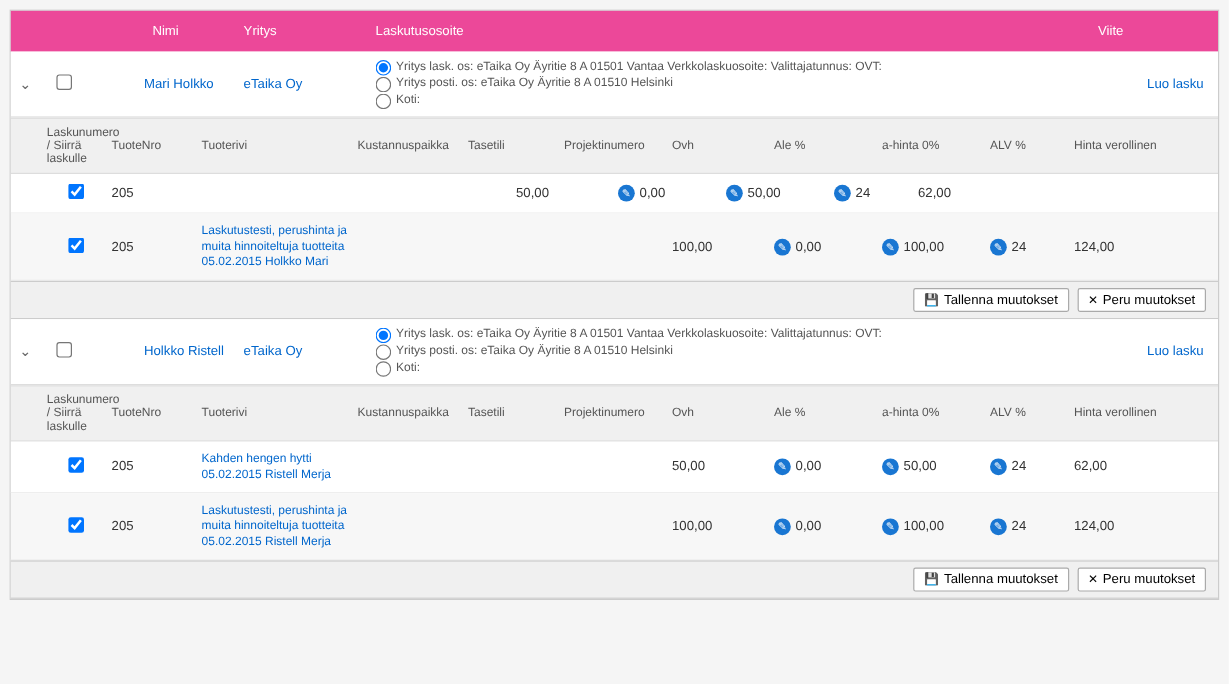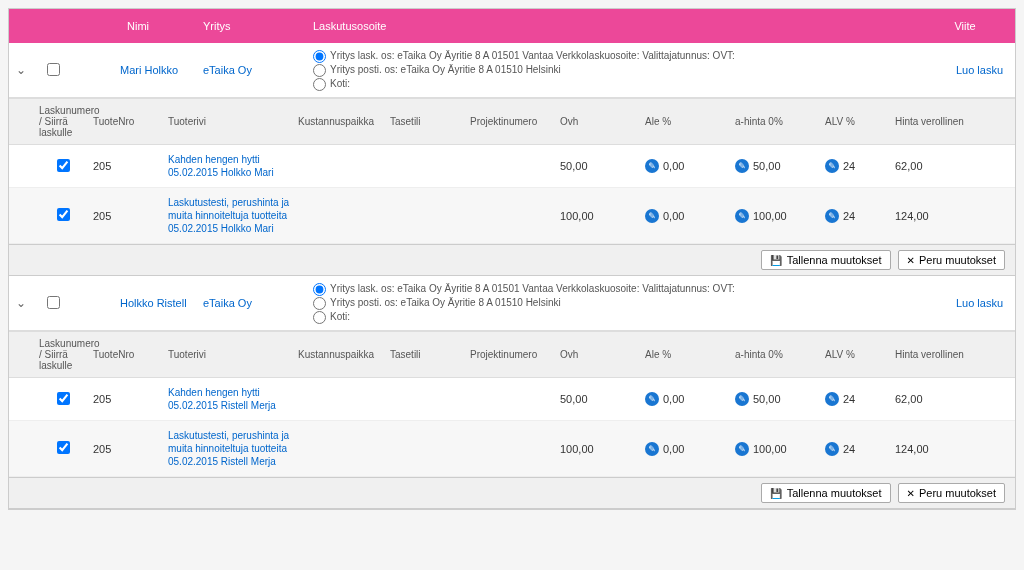--- a/index.html
+++ b/index.html
@@ -4,21 +4,21 @@
 <style>
 * { box-sizing: border-box; margin: 0; padding: 0; }
 body { font-family: Arial, sans-serif; font-size: 11px; color: #333; background: #f5f5f5; padding: 8px; }
 .container { background: #fff; border: 1px solid #ccc; }
 .main-header { background: #ec4899; color: #fff; display: flex; align-items: center; height: 34px; font-size: 11px; }
 .main-header .col-expand { width: 24px; }
 .main-header .col-check { width: 40px; }
 .main-header .col-name { width: 130px; text-align: center; }
 .main-header .col-company { width: 110px; text-align: left; }
 .main-header .col-address { flex: 1; }
-.main-header .col-ref { width: 100px; text-align: center; }
+.main-header .col-ref { width: 100px; text-align: left; }
 
 .customer-row { display: flex; align-items: center; background: #fff; border-bottom: 1px solid #ddd; padding: 6px 0; position: relative; }
 .customer-row .col-expand { width: 24px; text-align: center; color: #666; cursor: pointer; }
 .customer-row .col-check { width: 40px; text-align: center; }
 .customer-row .col-name { width: 130px; color: #0066cc; padding-left: 47px; }
 .customer-row .col-company { width: 110px; color: #0066cc; }
 .customer-row .col-address { flex: 1; font-size: 10px; color: #555; }
 .customer-row .col-create { width: 100px; text-align: right; padding-right: 12px; }
 .customer-row .col-create a { color: #0066cc; text-decoration: none; }
 .radio-line { display: flex; align-items: center; gap: 4px; line-height: 14px; }
@@ -96,21 +96,20 @@
     <div class="c-ale">Ale %</div>
     <div class="c-ahinta">a-hinta 0%</div>
     <div class="c-alv">ALV %</div>
     <div class="c-hinta">Hinta verollinen</div>
   </div>
 
   <div class="line-row">
     <div class="c-exp"></div>
     <div class="c-chk"><input type="checkbox" checked="" style=""></div>
     <div class="c-nro">205</div>
-    <div class="c-desc">Kahden hengen hytti 05.02.2015 Holkko Mari</div>
     <div class="c-cost"></div>
       <div class="c-acct"></div>
       <div class="c-proj"></div>
     <div class="c-ovh">50,00</div>
     <div class="c-ale">
         <span class="edit-icon">✎</span>
         <span>0,00</span>
       </div>
     <div class="c-ahinta">
         <span class="edit-icon">✎</span>

